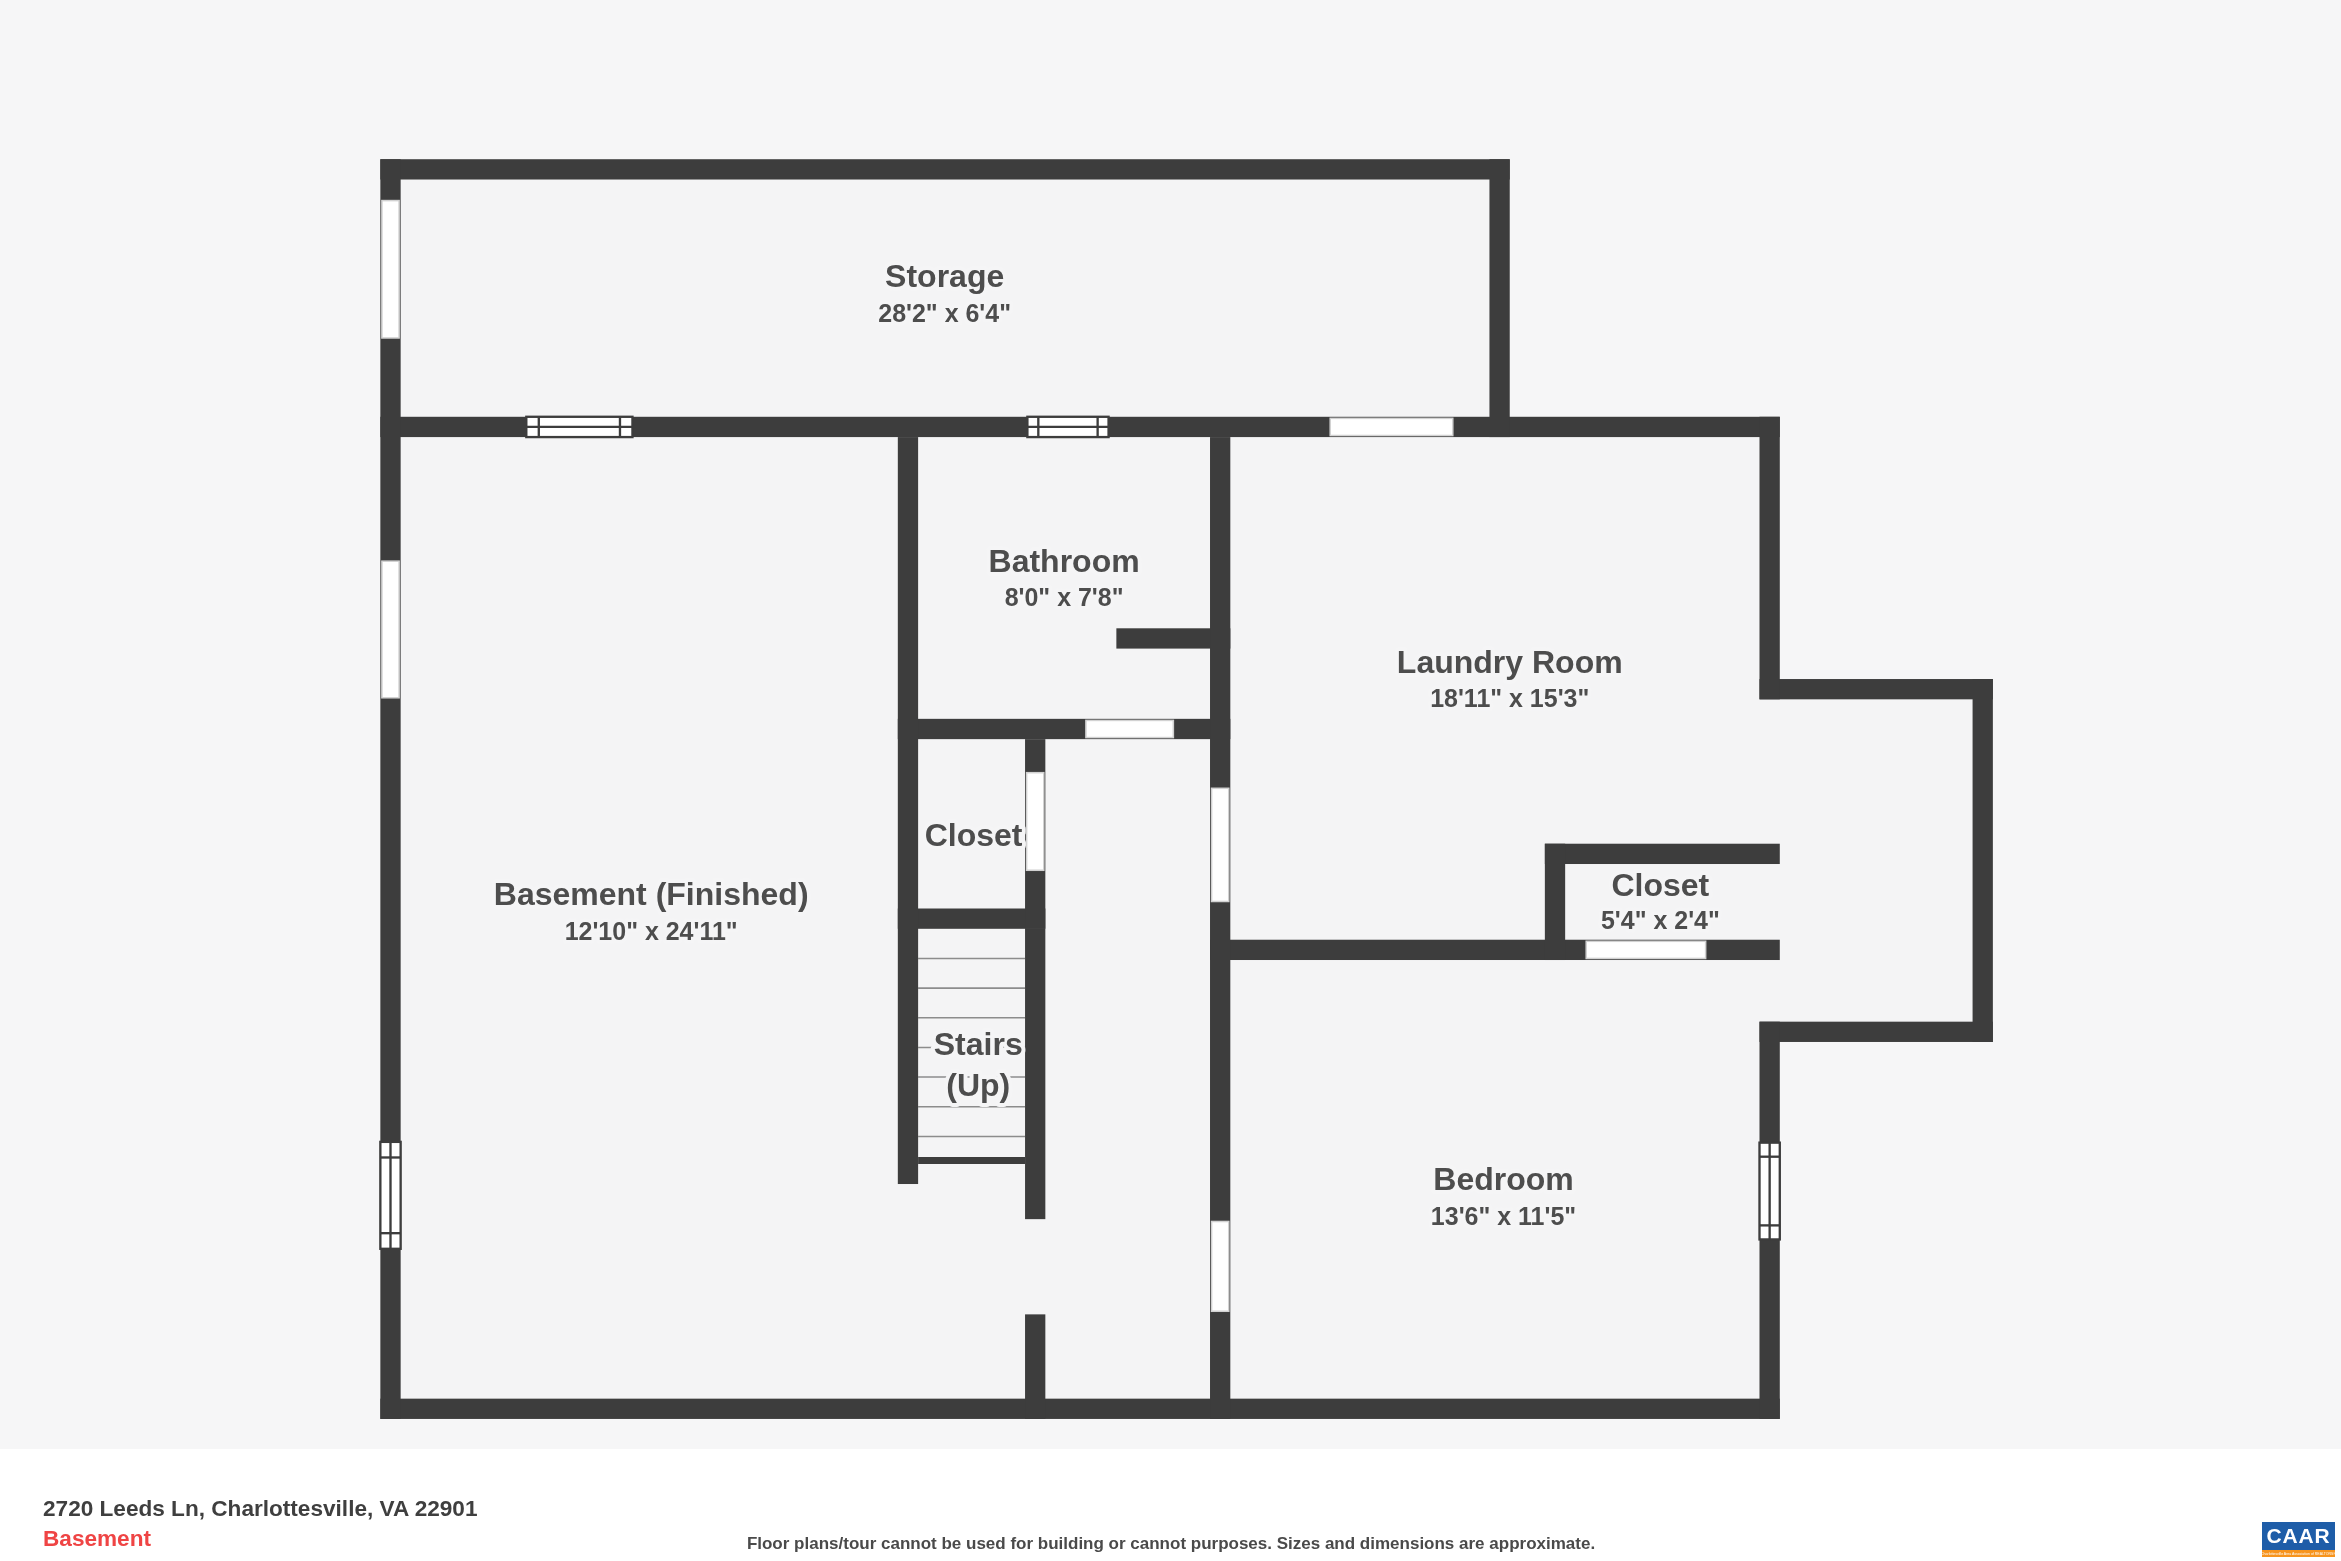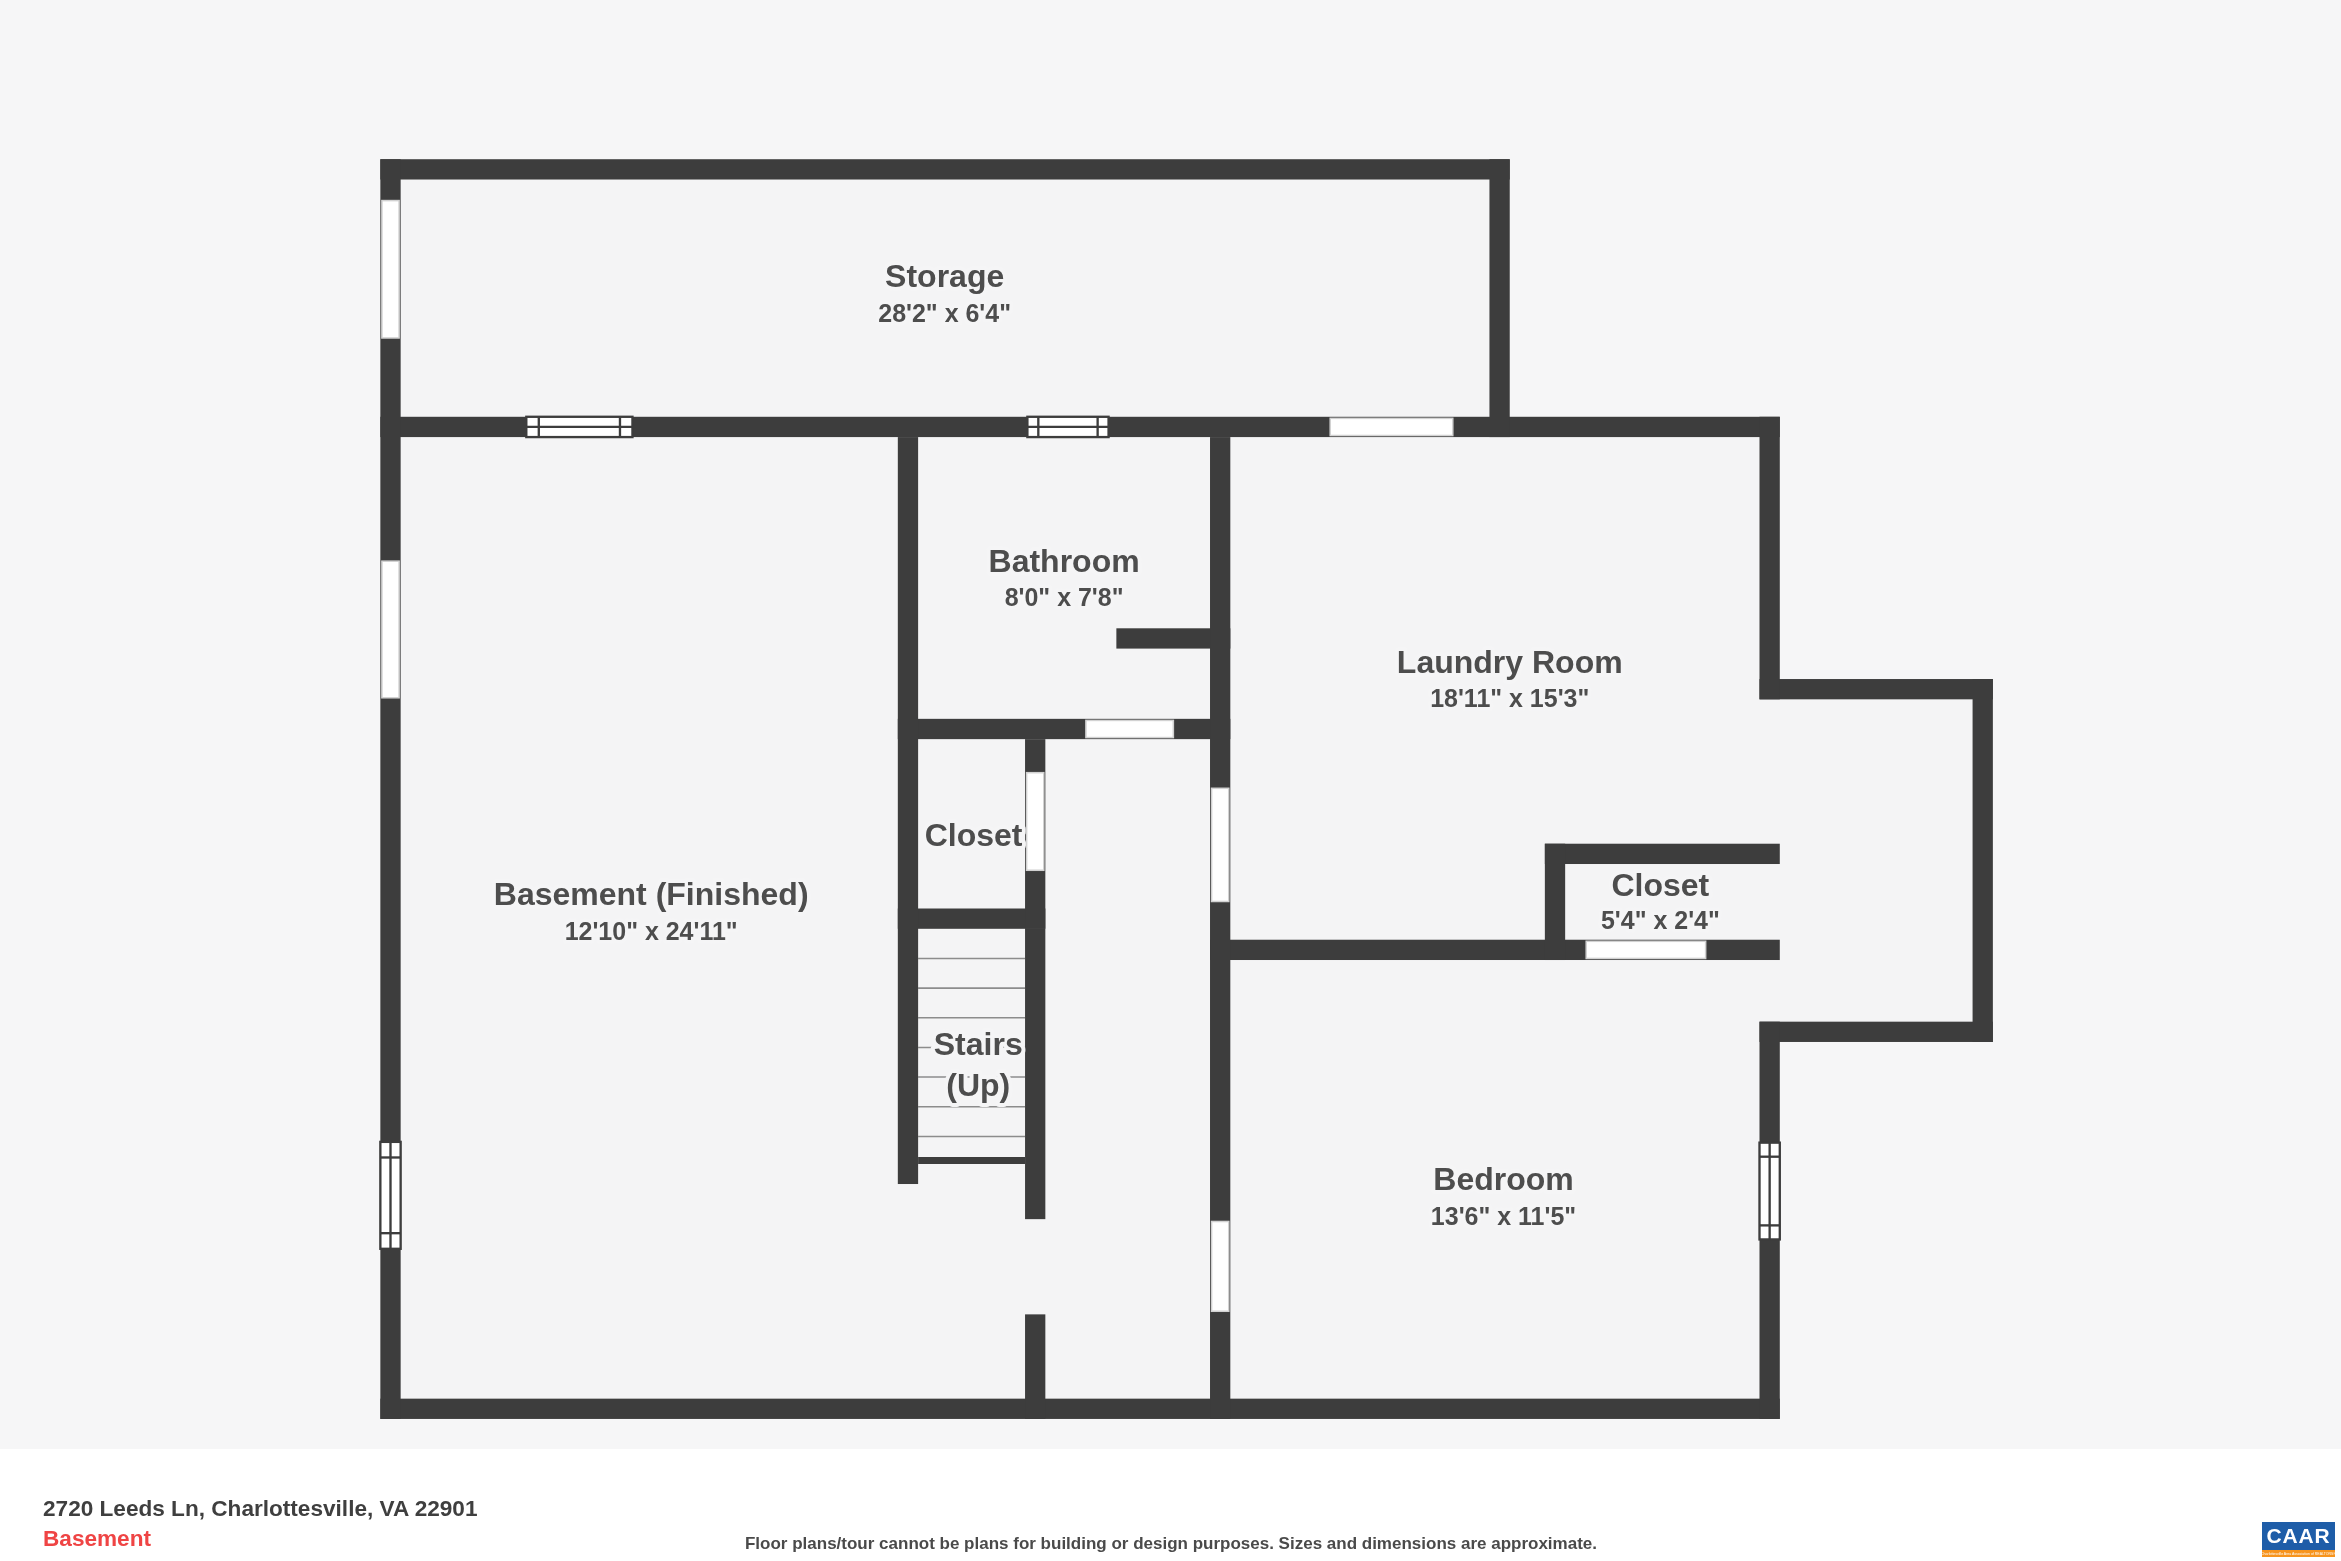--- a/index.html
+++ b/index.html
@@ -129,21 +129,21 @@
     <text class="room-title" x="2127" y="1148">Closet</text>
     <text class="room-dims" x="2127" y="1190">5'4" x 2'4"</text>
 
     <text class="room-title" x="1926" y="1525">Bedroom</text>
     <text class="room-dims" x="1926" y="1569">13'6" x 11'5"</text>
   </g>
 </svg>
 
 <div class="footer-address">2720 Leeds Ln, Charlottesville, VA 22901</div>
 <div class="footer-floor">Basement</div>
-<div class="footer-disclaimer">Floor plans/tour cannot be plans for building or design purposes. Sizes and dimensions are approximate.</div>
+<div class="footer-disclaimer">Floor plans/tour cannot be used for building or cannot purposes. Sizes and dimensions are approximate.</div>
 
 <div class="caar-logo">
   <div class="caar-blue" style="background: rgb(30, 93, 168);">CAAR</div>
   <div class="caar-orange" style="background: rgb(247, 148, 29);">
     <span class="caar-tagline">Charlottesville Area Association of REALTORS®</span>
   </div>
 </div>
 
 
 </body></html>

